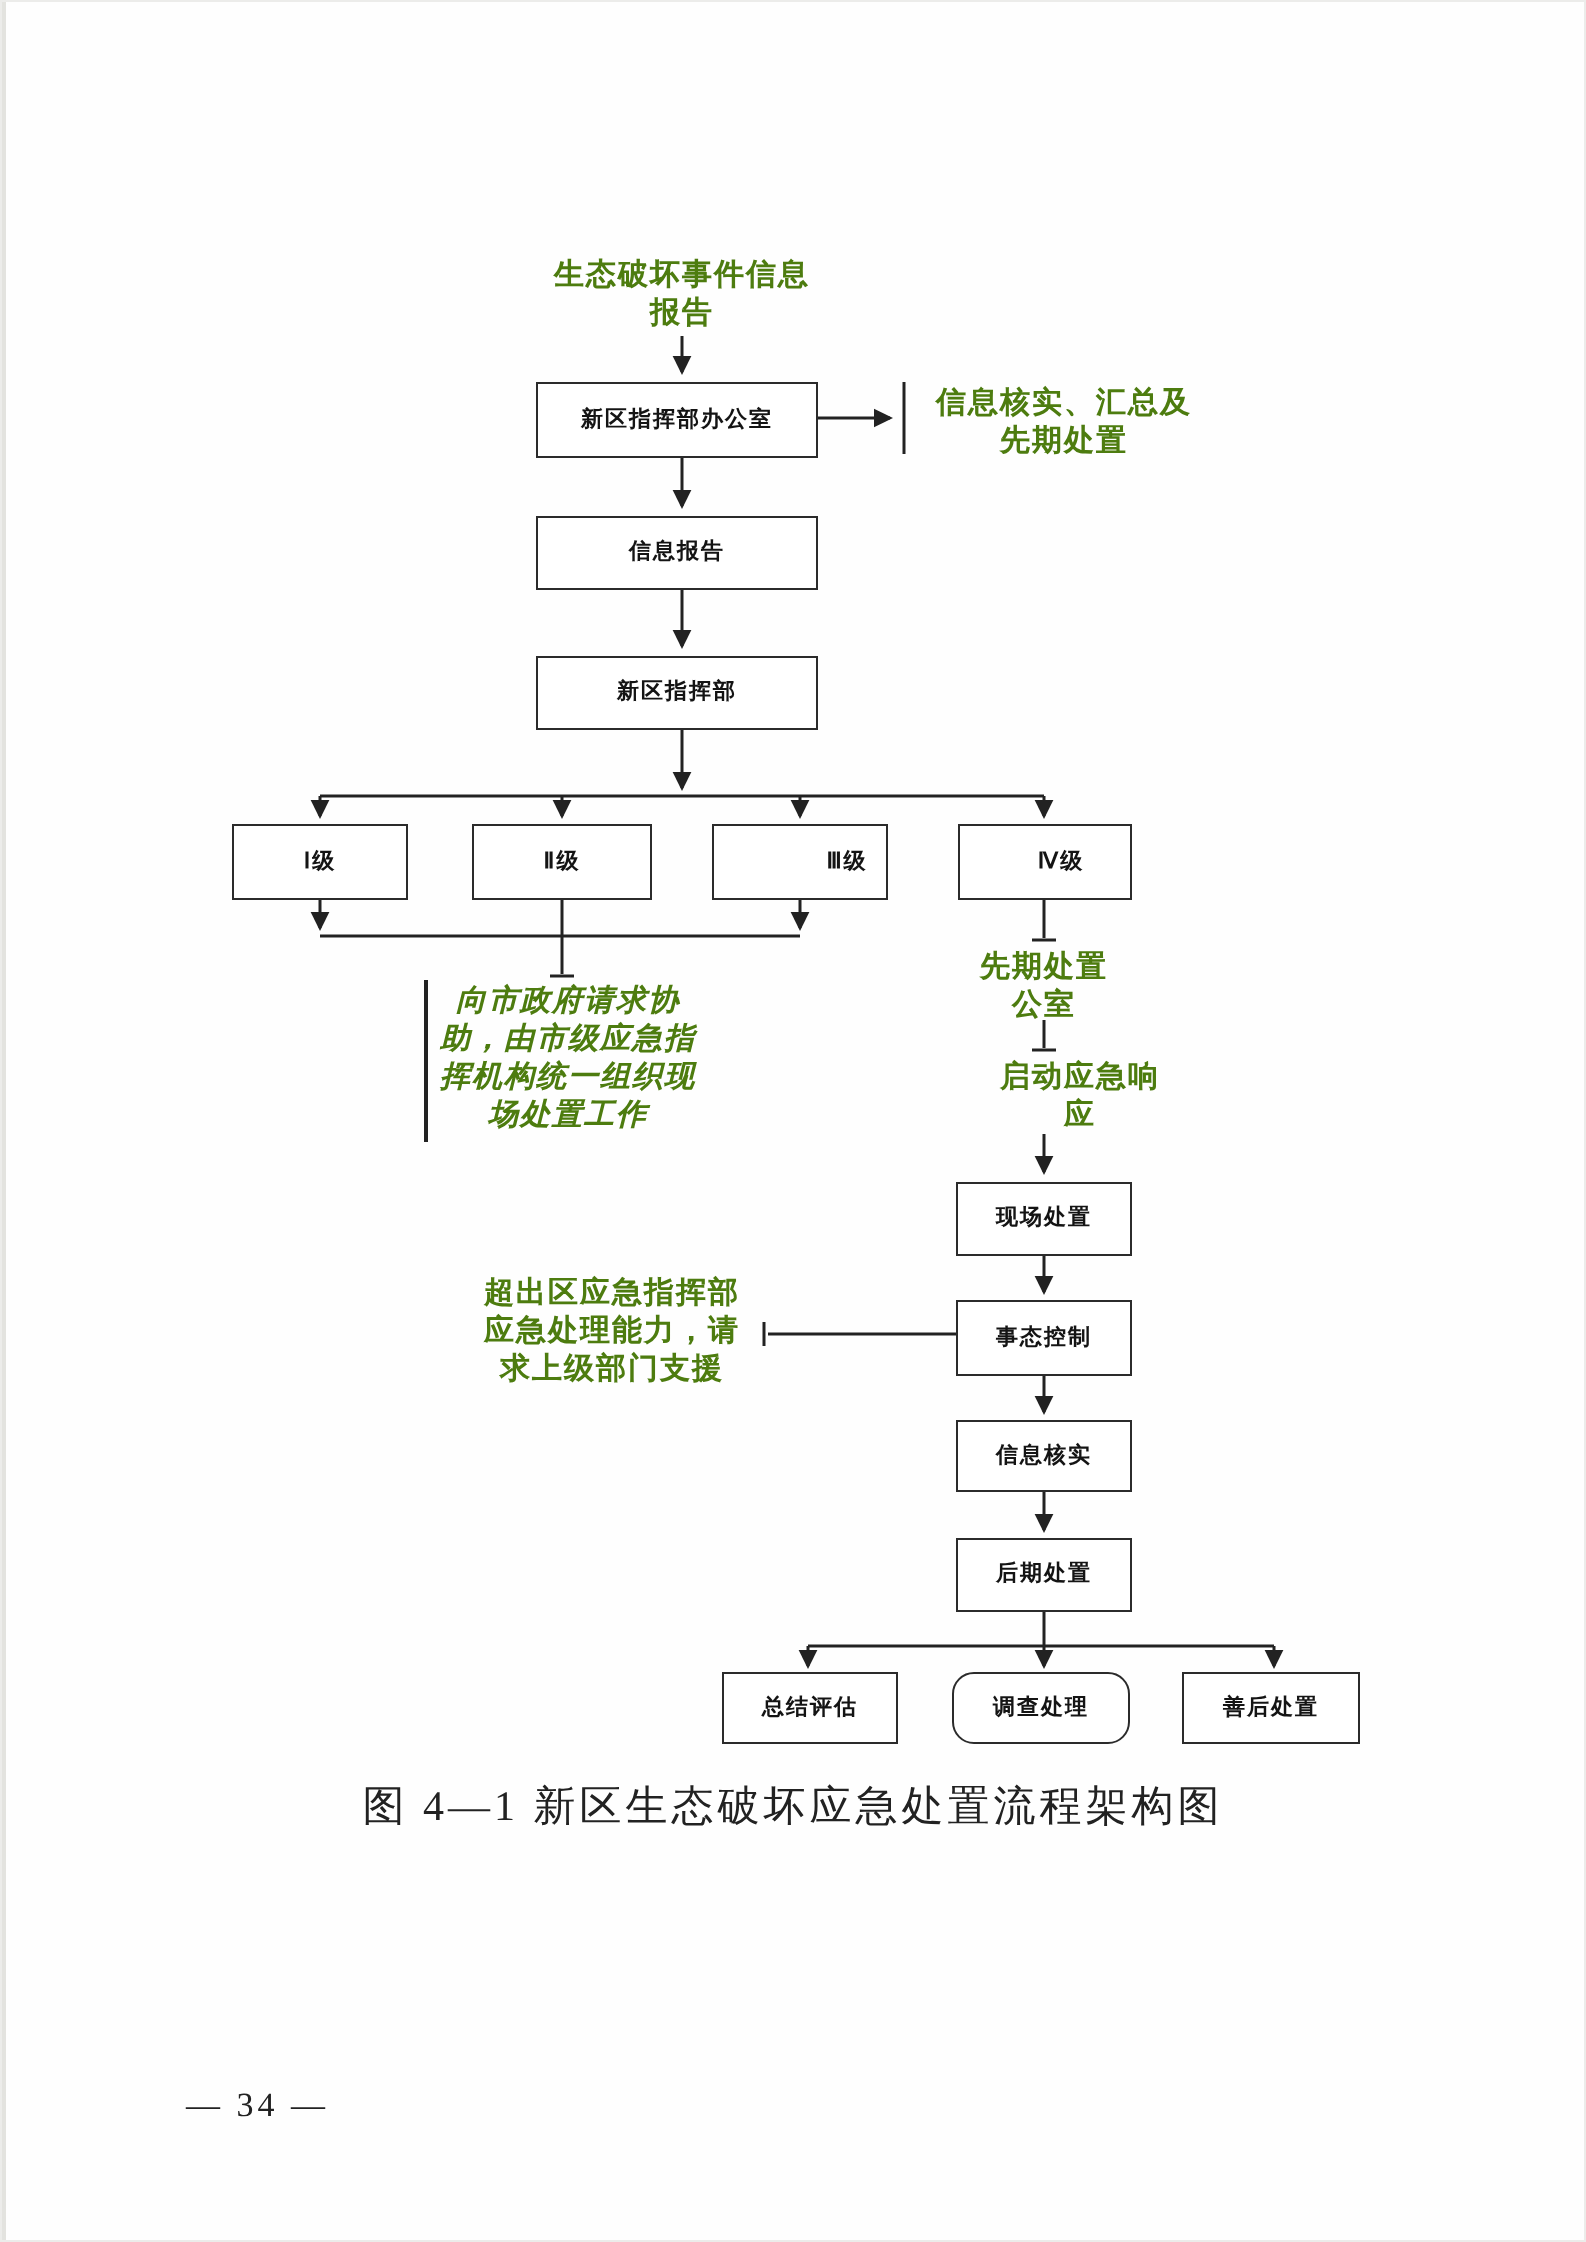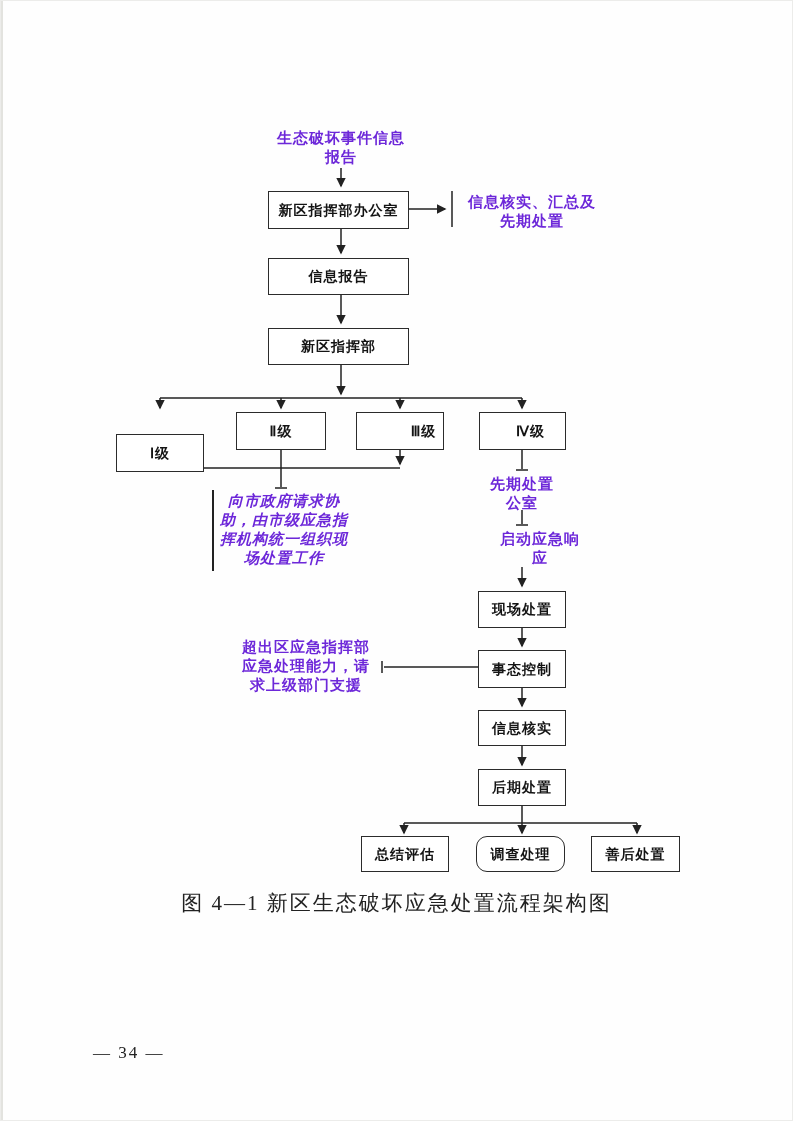--- a/index.html
+++ b/index.html
@@ -15,27 +15,27 @@
   .page::before{
     content:"";position:absolute;left:0;top:0;bottom:0;width:2px;
     background:#e3e3df;
   }
   .box{
     position:absolute;
     border:1.6px solid #2b2b2b;
     background:#fff;
     box-sizing:border-box;
     display:flex;align-items:center;justify-content:center;
-    font-weight:bold;font-size:14px;color:#141414;
+    font-weight:bold;font-size:11px;color:#141414;
     text-align:right;white-space:pre-line;line-height:19px;
     letter-spacing:1px;
   }
   .tlabel{
     position:absolute;
-    font-weight:bold;font-size:15px;color:#6d28d9;
+    font-weight:bold;font-size:15px;color:#4d7c0f;
     text-align:center;white-space:pre-line;line-height:19px;
     letter-spacing:1px;
   }
   .connectors{position:absolute;left:0;top:0;pointer-events:none;}
   .caption{
     position:absolute;left:0;right:0;top:888px;
     text-align:center;
     font-family:"Liberation Serif", serif;
     font-size:21px;color:#222;
     letter-spacing:2px;
@@ -113,21 +113,21 @@
 
   <div class="tlabel" style="left:456px;top:191px;width:150px;">信息核实、汇总及
 先期处置</div>
 
   <div class="box" style="left:267px;top:190px;width:141px;height:38px;">新区指挥部办公室</div>
 
   <div class="box" style="left:267px;top:257px;width:141px;height:37px;">信息报告</div>
 
   <div class="box" style="left:267px;top:327px;width:141px;height:37px;">新区指挥部</div>
 
-  <div class="box" style="left:115px;top:433px;width:88px;height:38px;">Ⅰ级</div>
+  <div class="box" style="left:115px;top:411px;width:88px;height:38px;">Ⅰ级</div>
   <div class="box" style="left:235px;top:411px;width:90px;height:38px;">Ⅱ级</div>
   <div class="box" style="left:355px;top:411px;width:88px;height:38px;padding-left:47px;">Ⅲ级</div>
   <div class="box" style="left:478px;top:411px;width:87px;height:38px;padding-left:16px;">Ⅳ级</div>
 
   <div class="tlabel" style="left:218px;top:490px;width:130px;font-style:italic;">向市政府请求协
 助，由市级应急指
 挥机构统一组织现
 场处置工作</div>
 
   <div class="tlabel" style="left:466px;top:473px;width:110px;">先期处置

